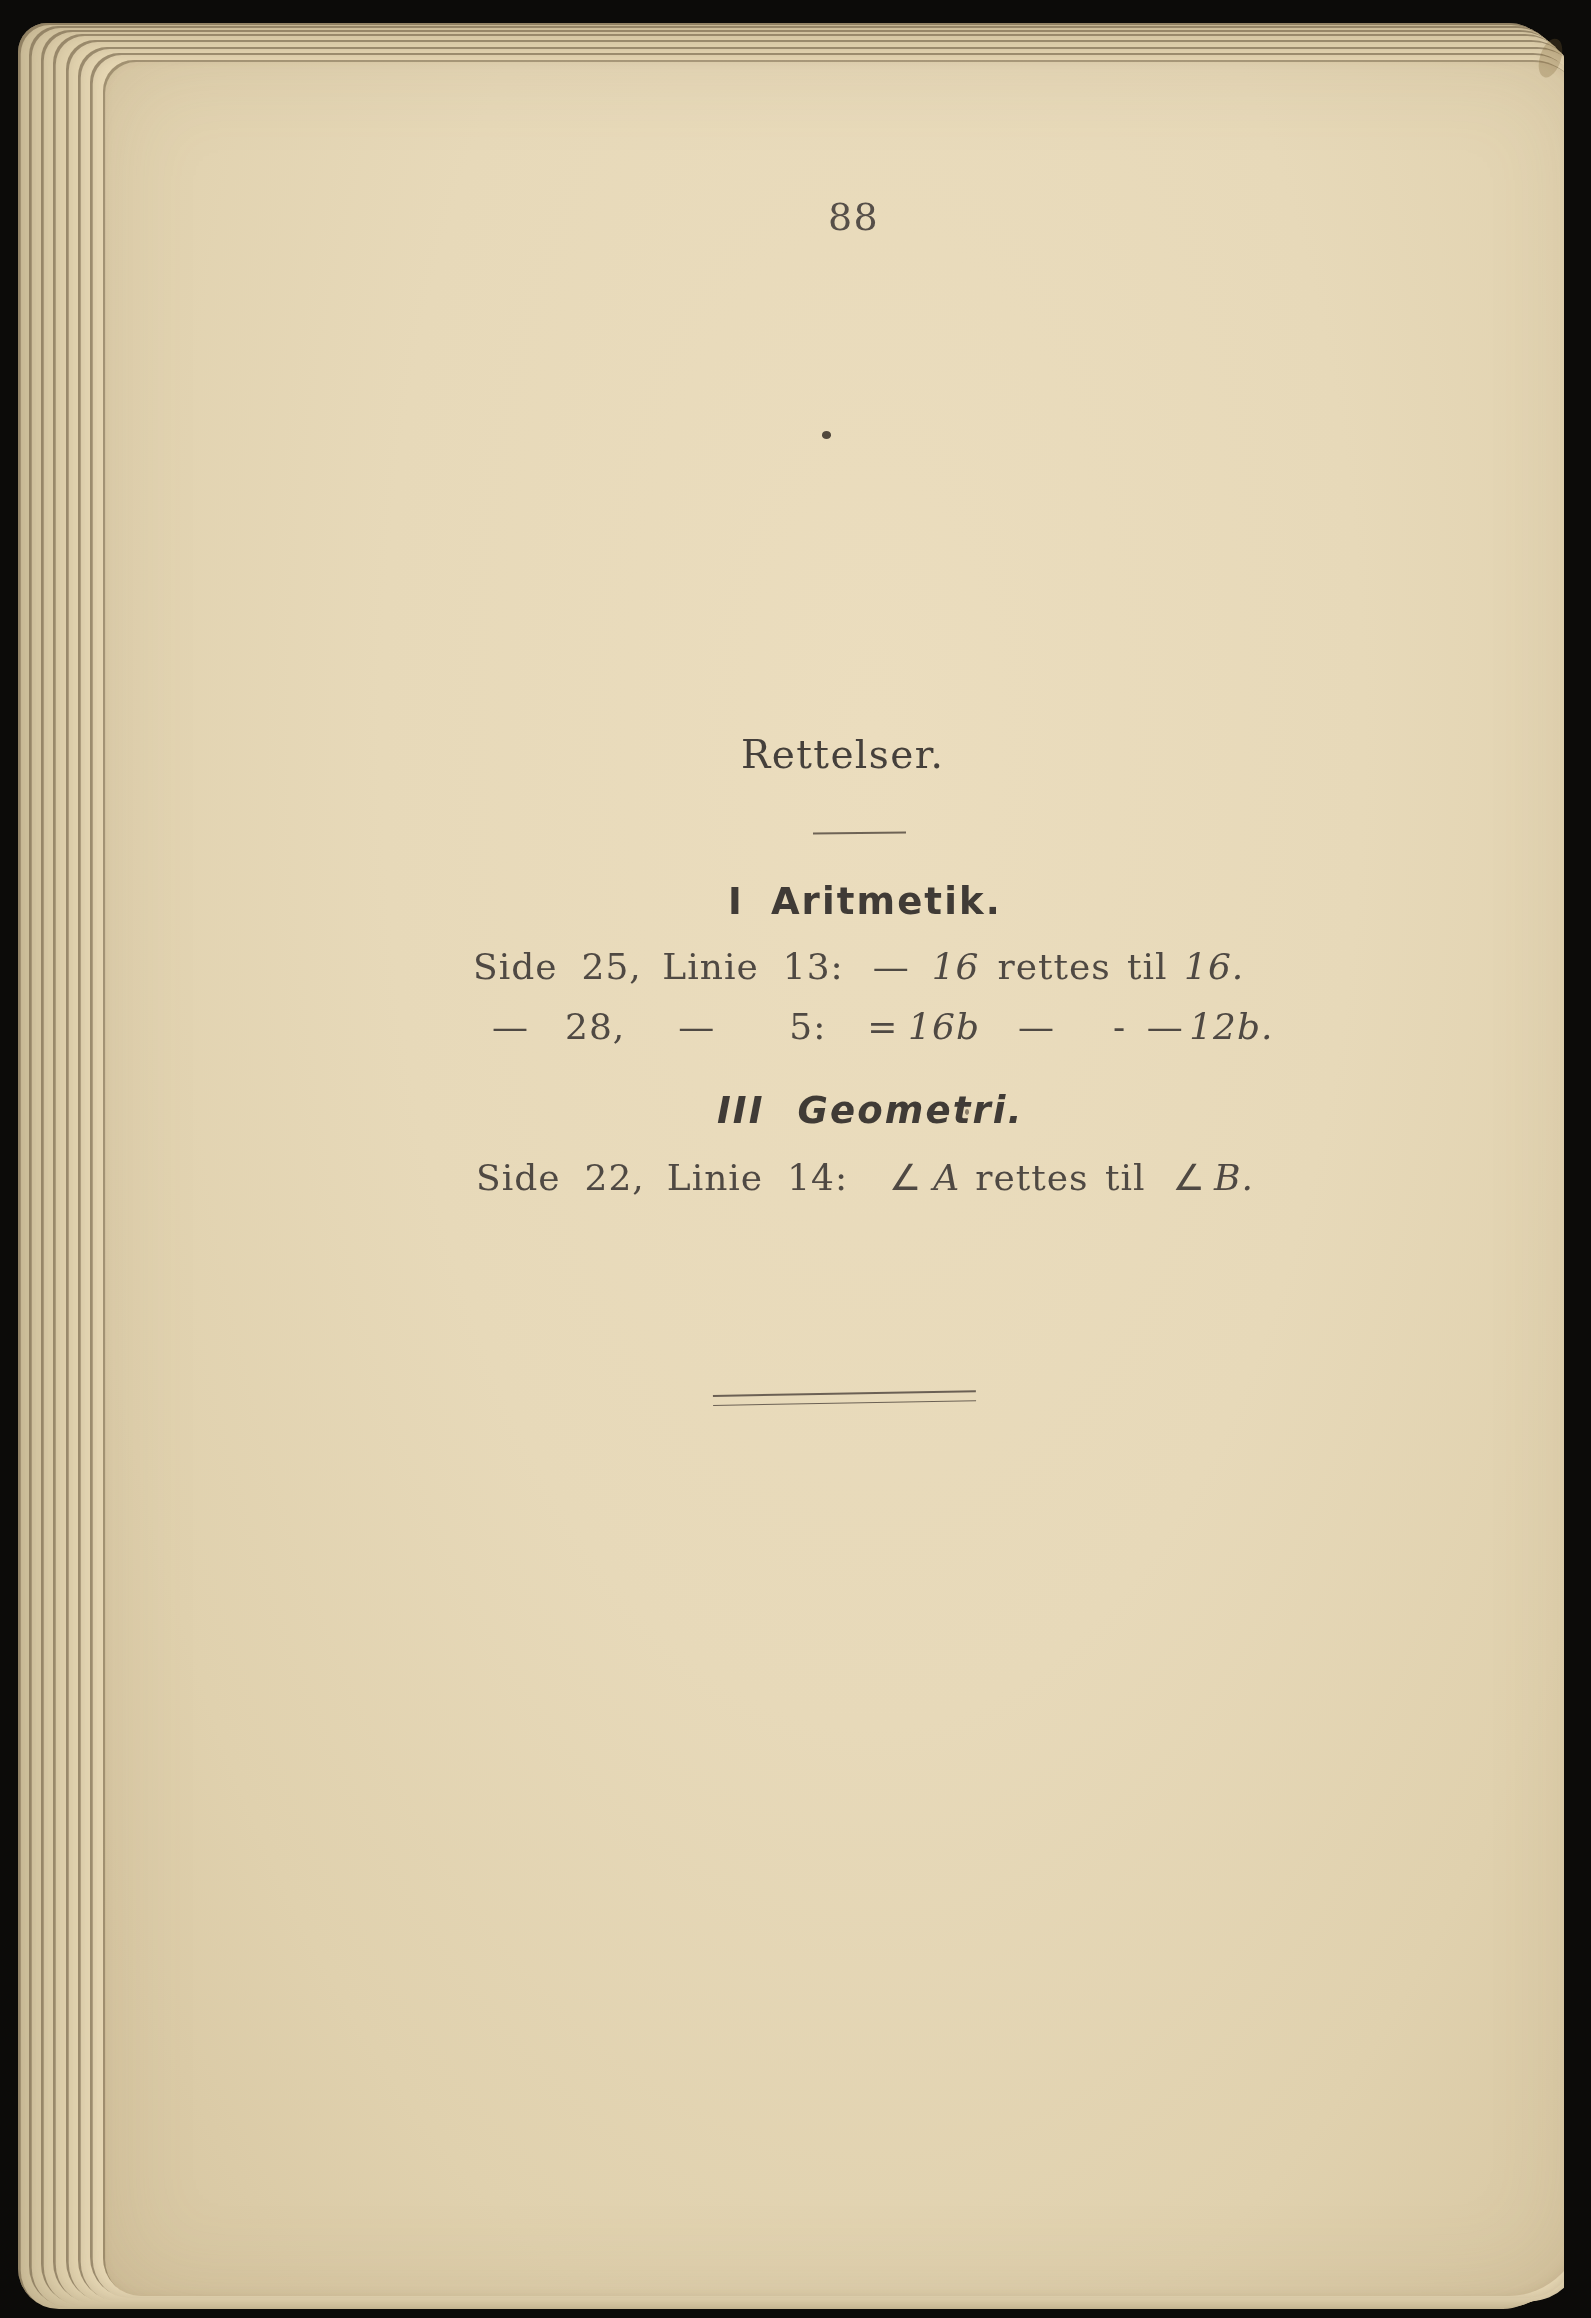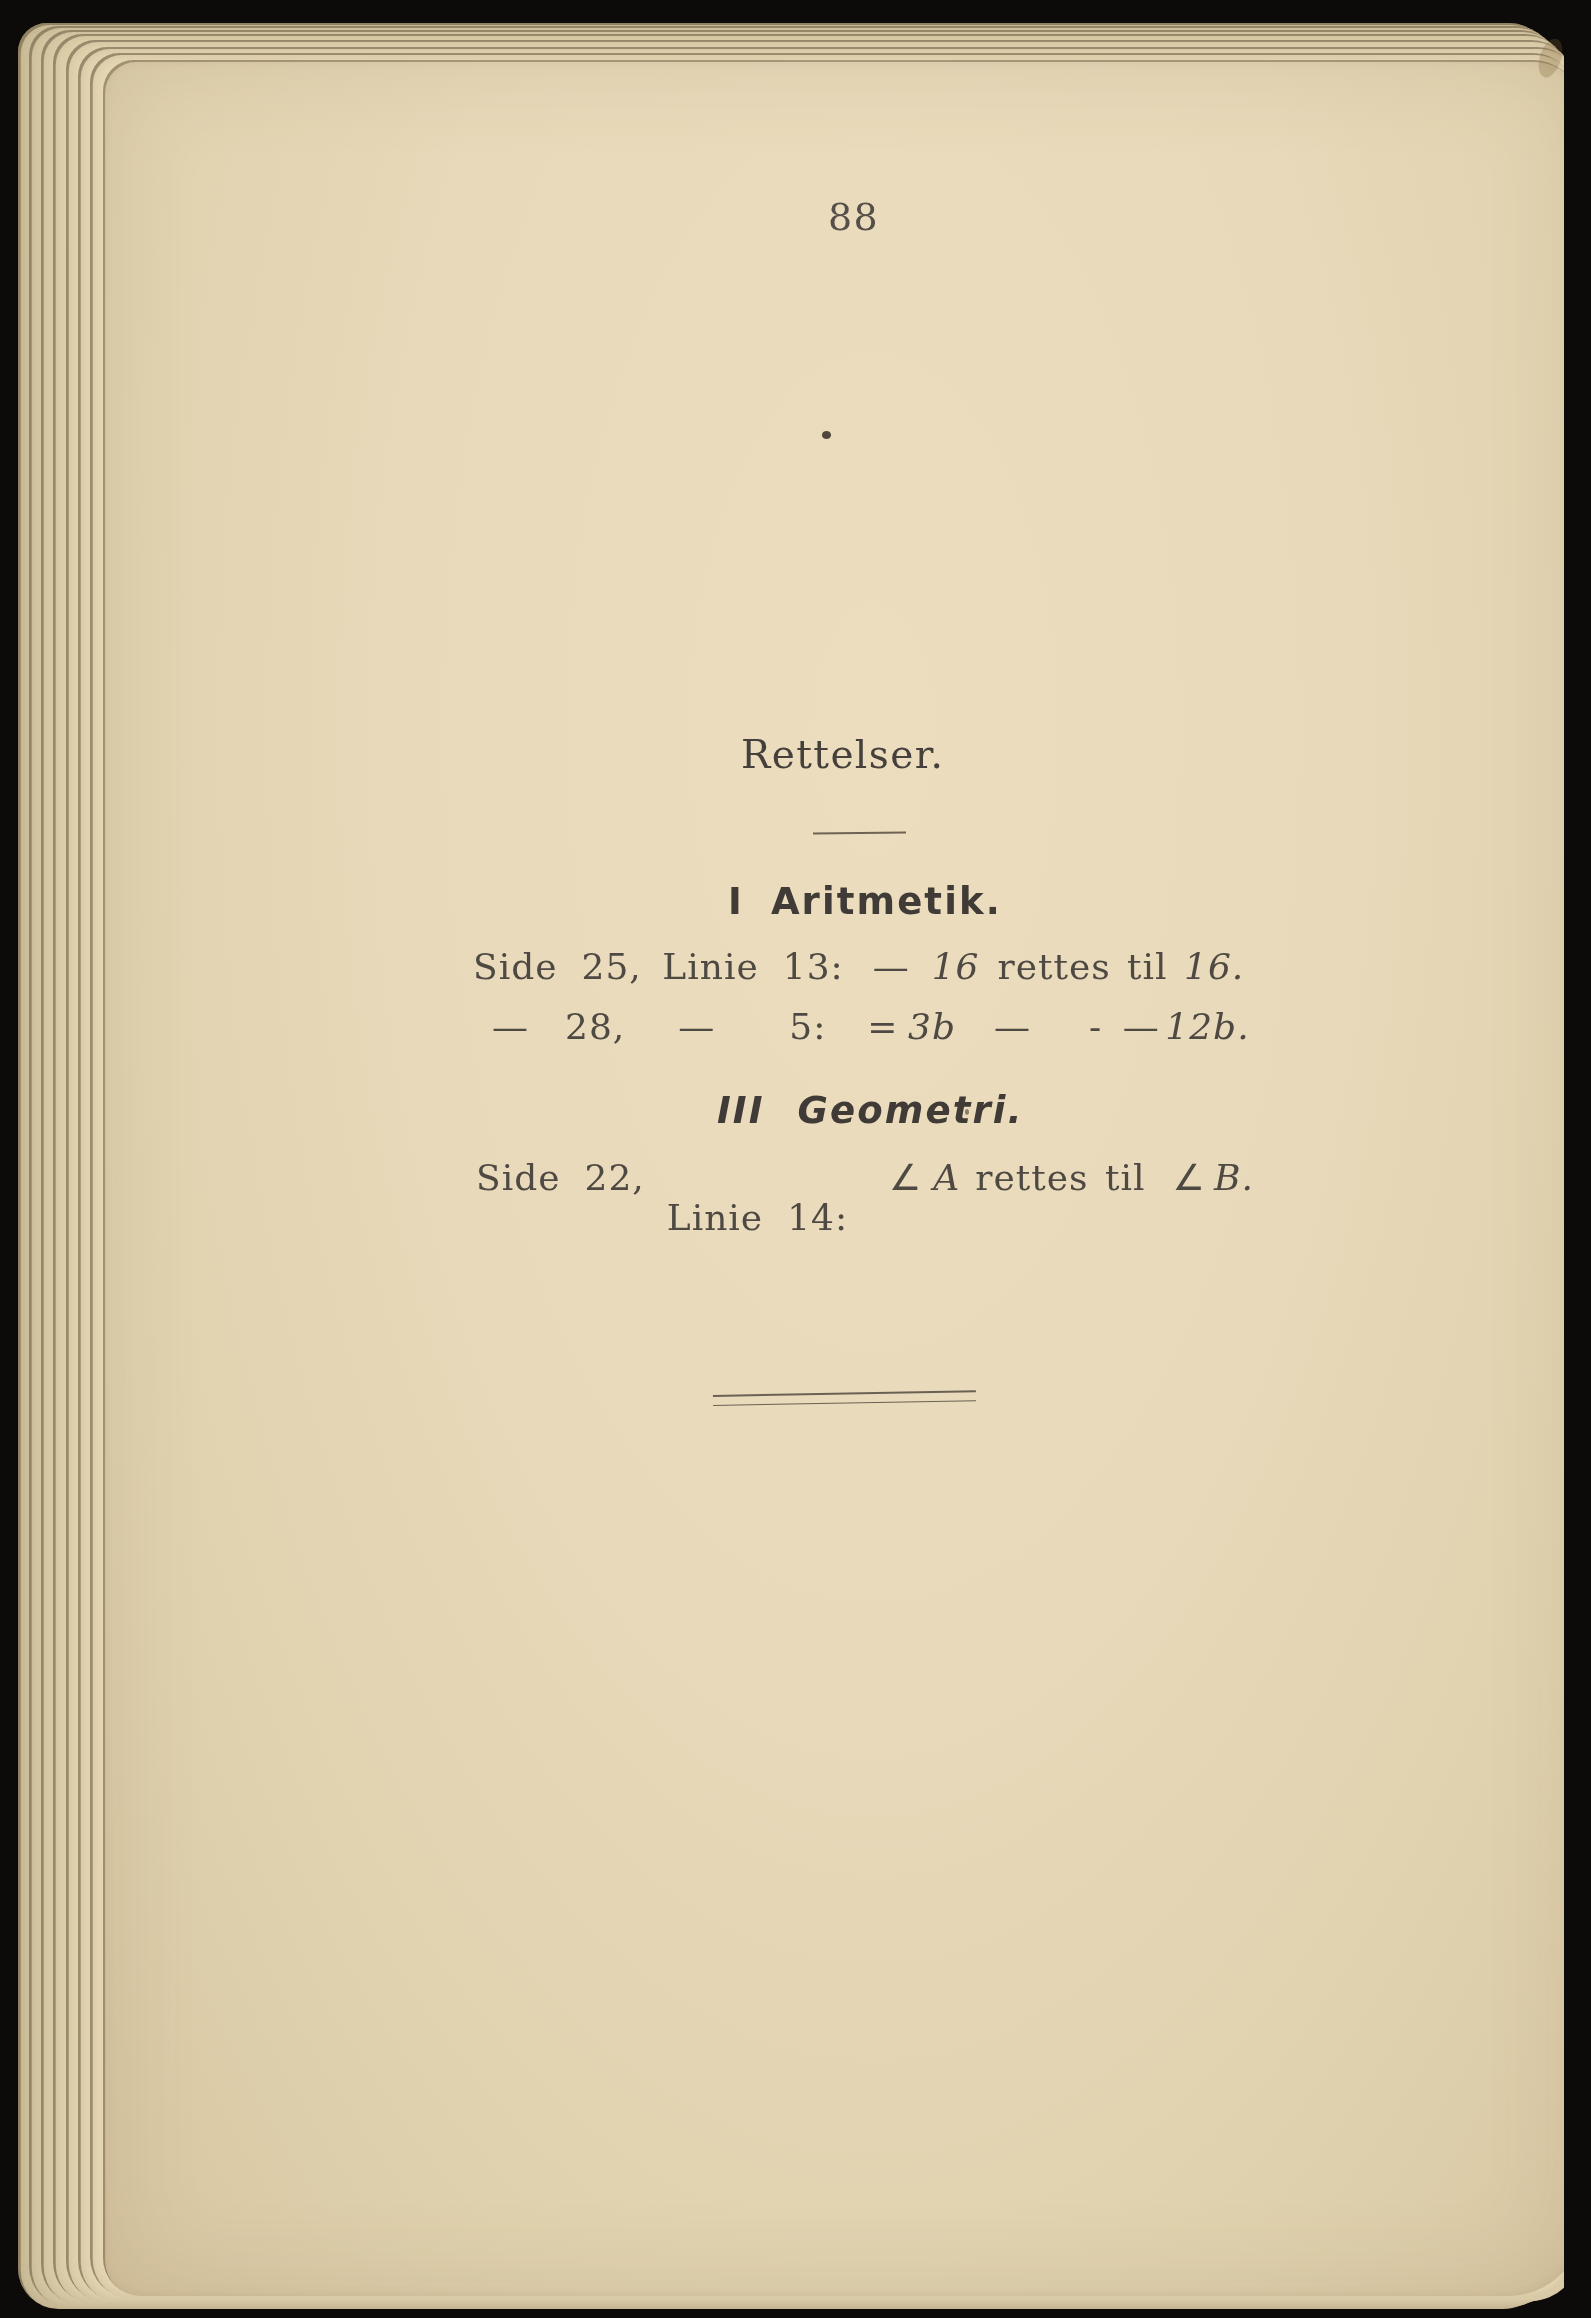--- a/index.html
+++ b/index.html
@@ -67,35 +67,35 @@
     <span style="margin-left:16.4px;">til</span>
     <span class="it" style="margin-left:16.4px;">16.</span>
   </div>
 
   <div class="line" style="left:492px;top:1009px;">
     <span>—</span>
     <span style="margin-left:36px;">28,</span>
     <span style="margin-left:53px;">—</span>
     <span style="margin-left:74px;">5:</span>
     <span style="margin-left:41px;">=</span>
-    <span class="it" style="margin-left:9.6px;">3b</span>
+    <span class="it" style="margin-left:9.6px;">16b</span>
     <span style="margin-left:38px;">—</span>
     <span style="margin-left:58px;">-</span>
     <span style="margin-left:20.6px;">—</span>
     <span class="it" style="margin-left:5.5px;">12b.</span>
   </div>
 
   <div class="head" style="left:717px;top:1092px;font-style:italic;">
     <span>III</span>
     <span style="margin-left:33px;text-align:right;">Geometri.</span>
   </div>
 
   <div class="line" style="left:476px;top:1160px;">
     <span>Side 22,</span>
-    <span style="margin-left:22px;margin-top:40px;">Linie 14:</span>
+    <span style="margin-left:22px;">Linie 14:</span>
     <span class="ang" style="margin-left:41px;">∠</span>
     <span class="it" style="margin-left:11px;">A</span>
     <span style="margin-left:15px;">rettes</span>
     <span style="margin-left:16.4px;">til</span>
     <span class="ang" style="margin-left:27px;">∠</span>
     <span class="it" style="margin-left:8.2px;">B.</span>
   </div>
 
   <div class="rule2"></div>
 

